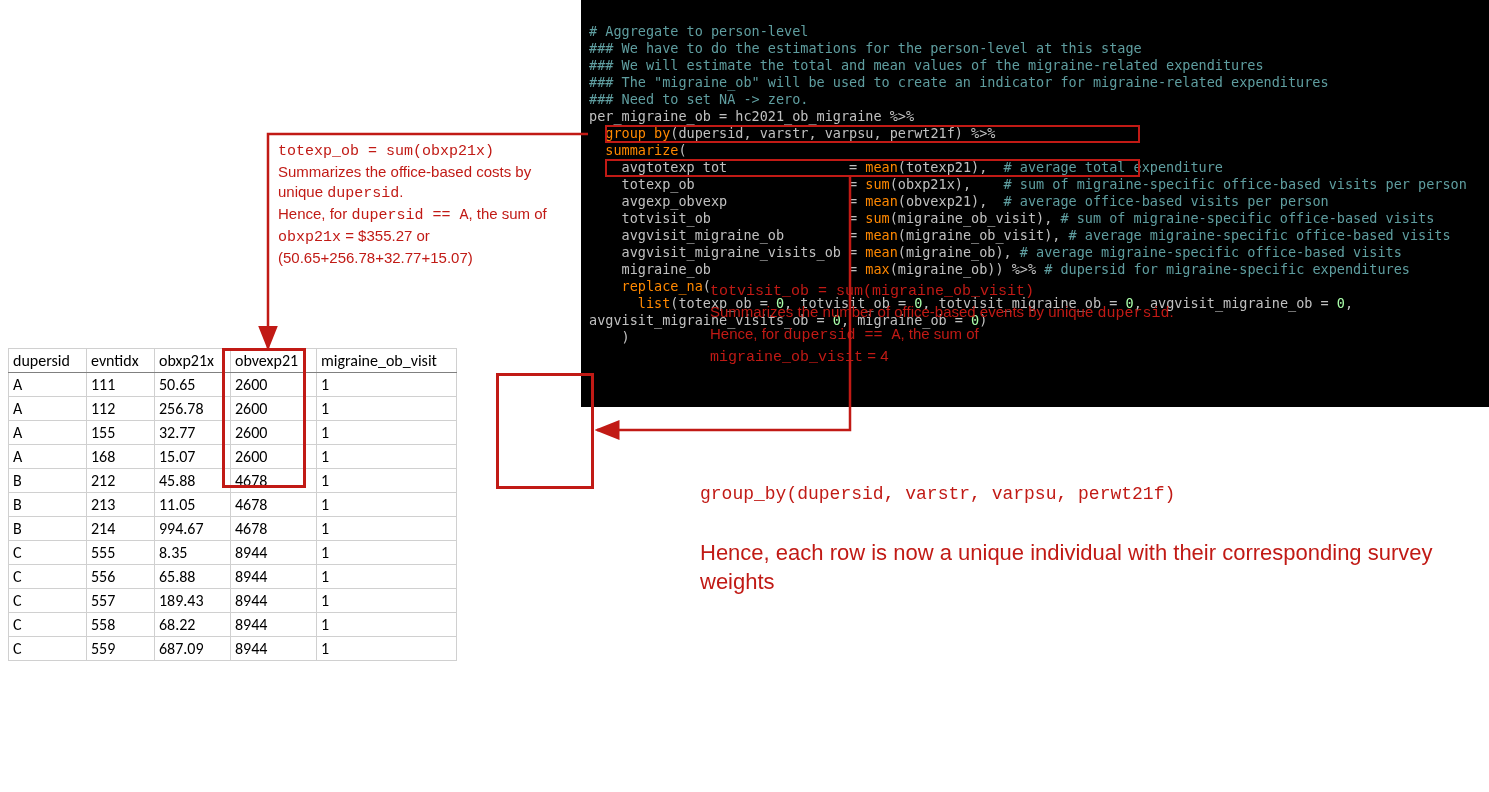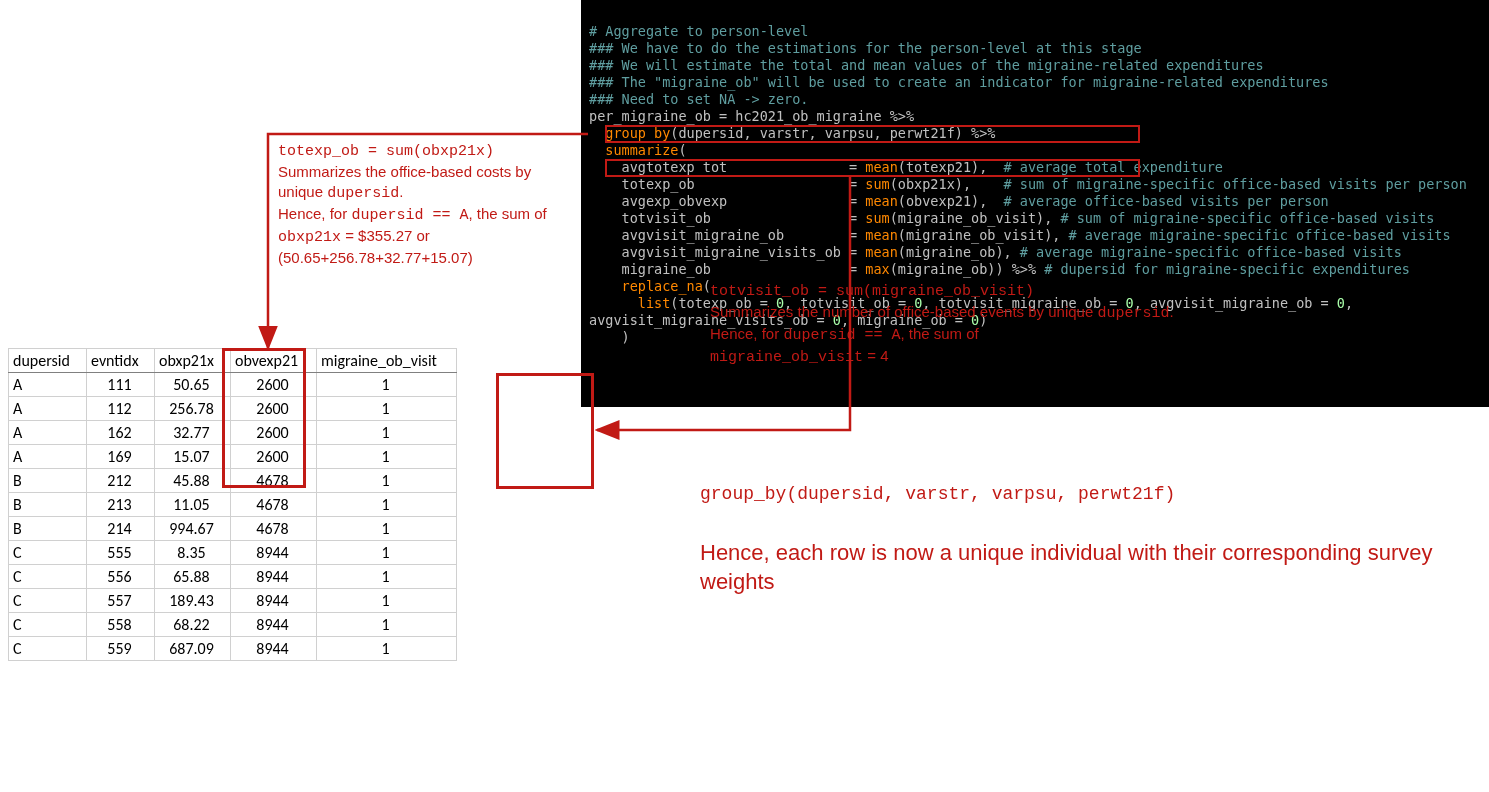--- a/index.html
+++ b/index.html
@@ -98,21 +98,21 @@
     padding: 2px 6px 2px 4px;
     height: 24px;
     box-sizing: border-box;
     background: #fff;
   }
   .data-table th {
     font-weight: normal;
     text-align: left;
     border-bottom: 1px solid #808080;
   }
-  .data-table td.num { text-align: center; }
+  .data-table td.num { text-align: left; }
   .data-table .col-dupersid { width: 78px; }
   .data-table .col-evntidx  { width: 68px; }
   .data-table .col-obxp21x  { width: 76px; }
   .data-table .col-obvexp21 { width: 86px; }
   .data-table .col-migvisit { width: 140px; }
 
   
   .table-redbox1 {
     position: absolute;
     border: 3px solid #c11a15;
@@ -209,28 +209,28 @@
       </tr>
       <tr>
         <td>A</td>
         <td class="num">112</td>
         <td class="num">256.78</td>
         <td class="num">2600</td>
         <td class="num">1</td>
       </tr>
       <tr>
         <td>A</td>
-        <td class="num">162</td>
+        <td class="num">155</td>
         <td class="num">32.77</td>
         <td class="num">2600</td>
         <td class="num">1</td>
       </tr>
       <tr>
         <td>A</td>
-        <td class="num">169</td>
+        <td class="num">168</td>
         <td class="num">15.07</td>
         <td class="num">2600</td>
         <td class="num">1</td>
       </tr>
       <tr>
         <td>B</td>
         <td class="num">212</td>
         <td class="num">45.88</td>
         <td class="num">4678</td>
         <td class="num">1</td>

